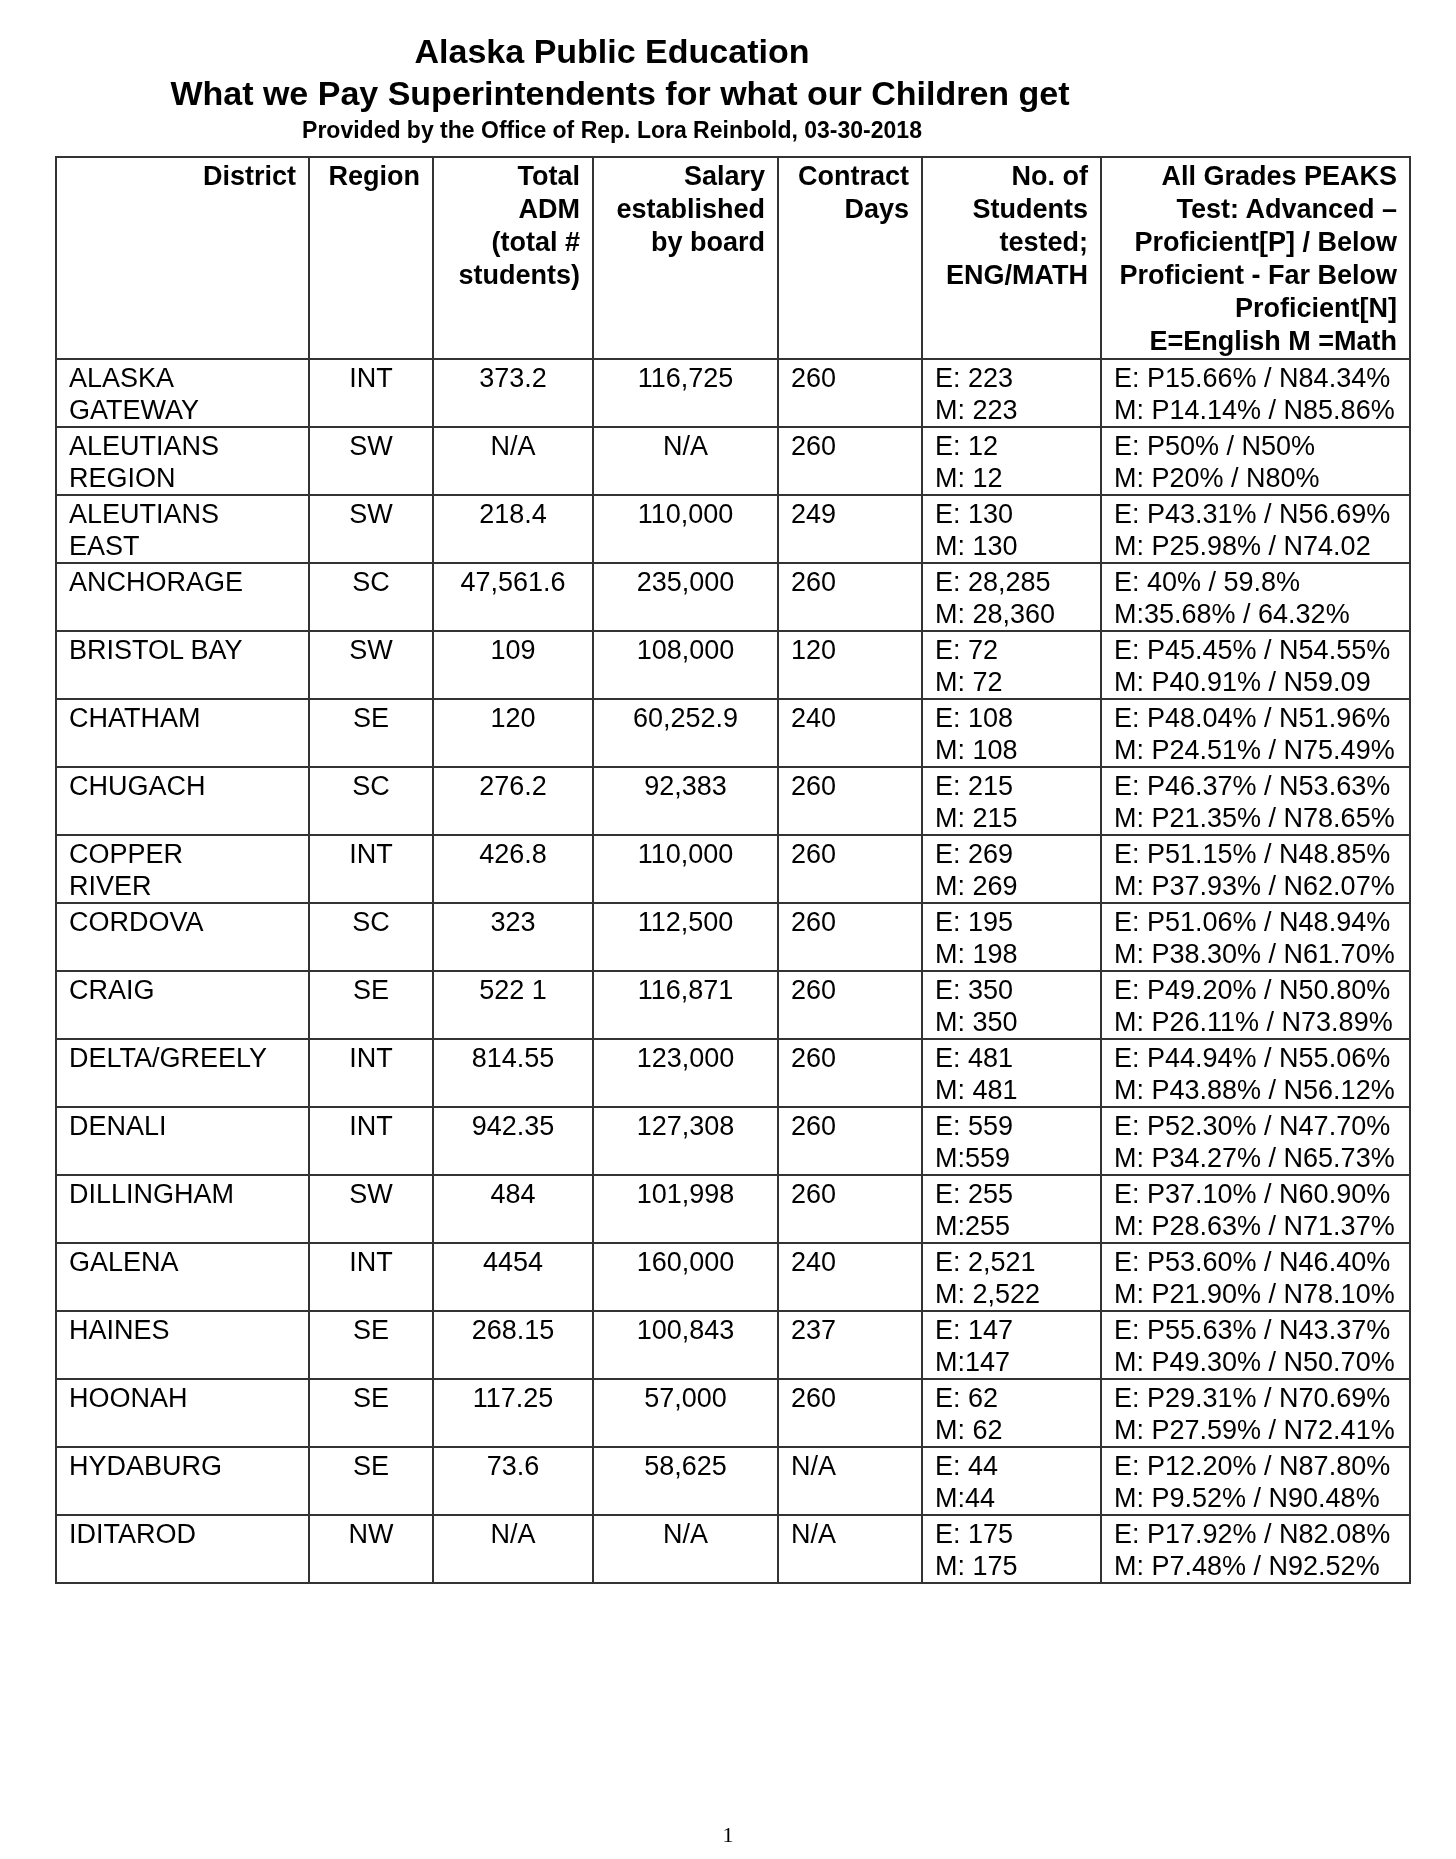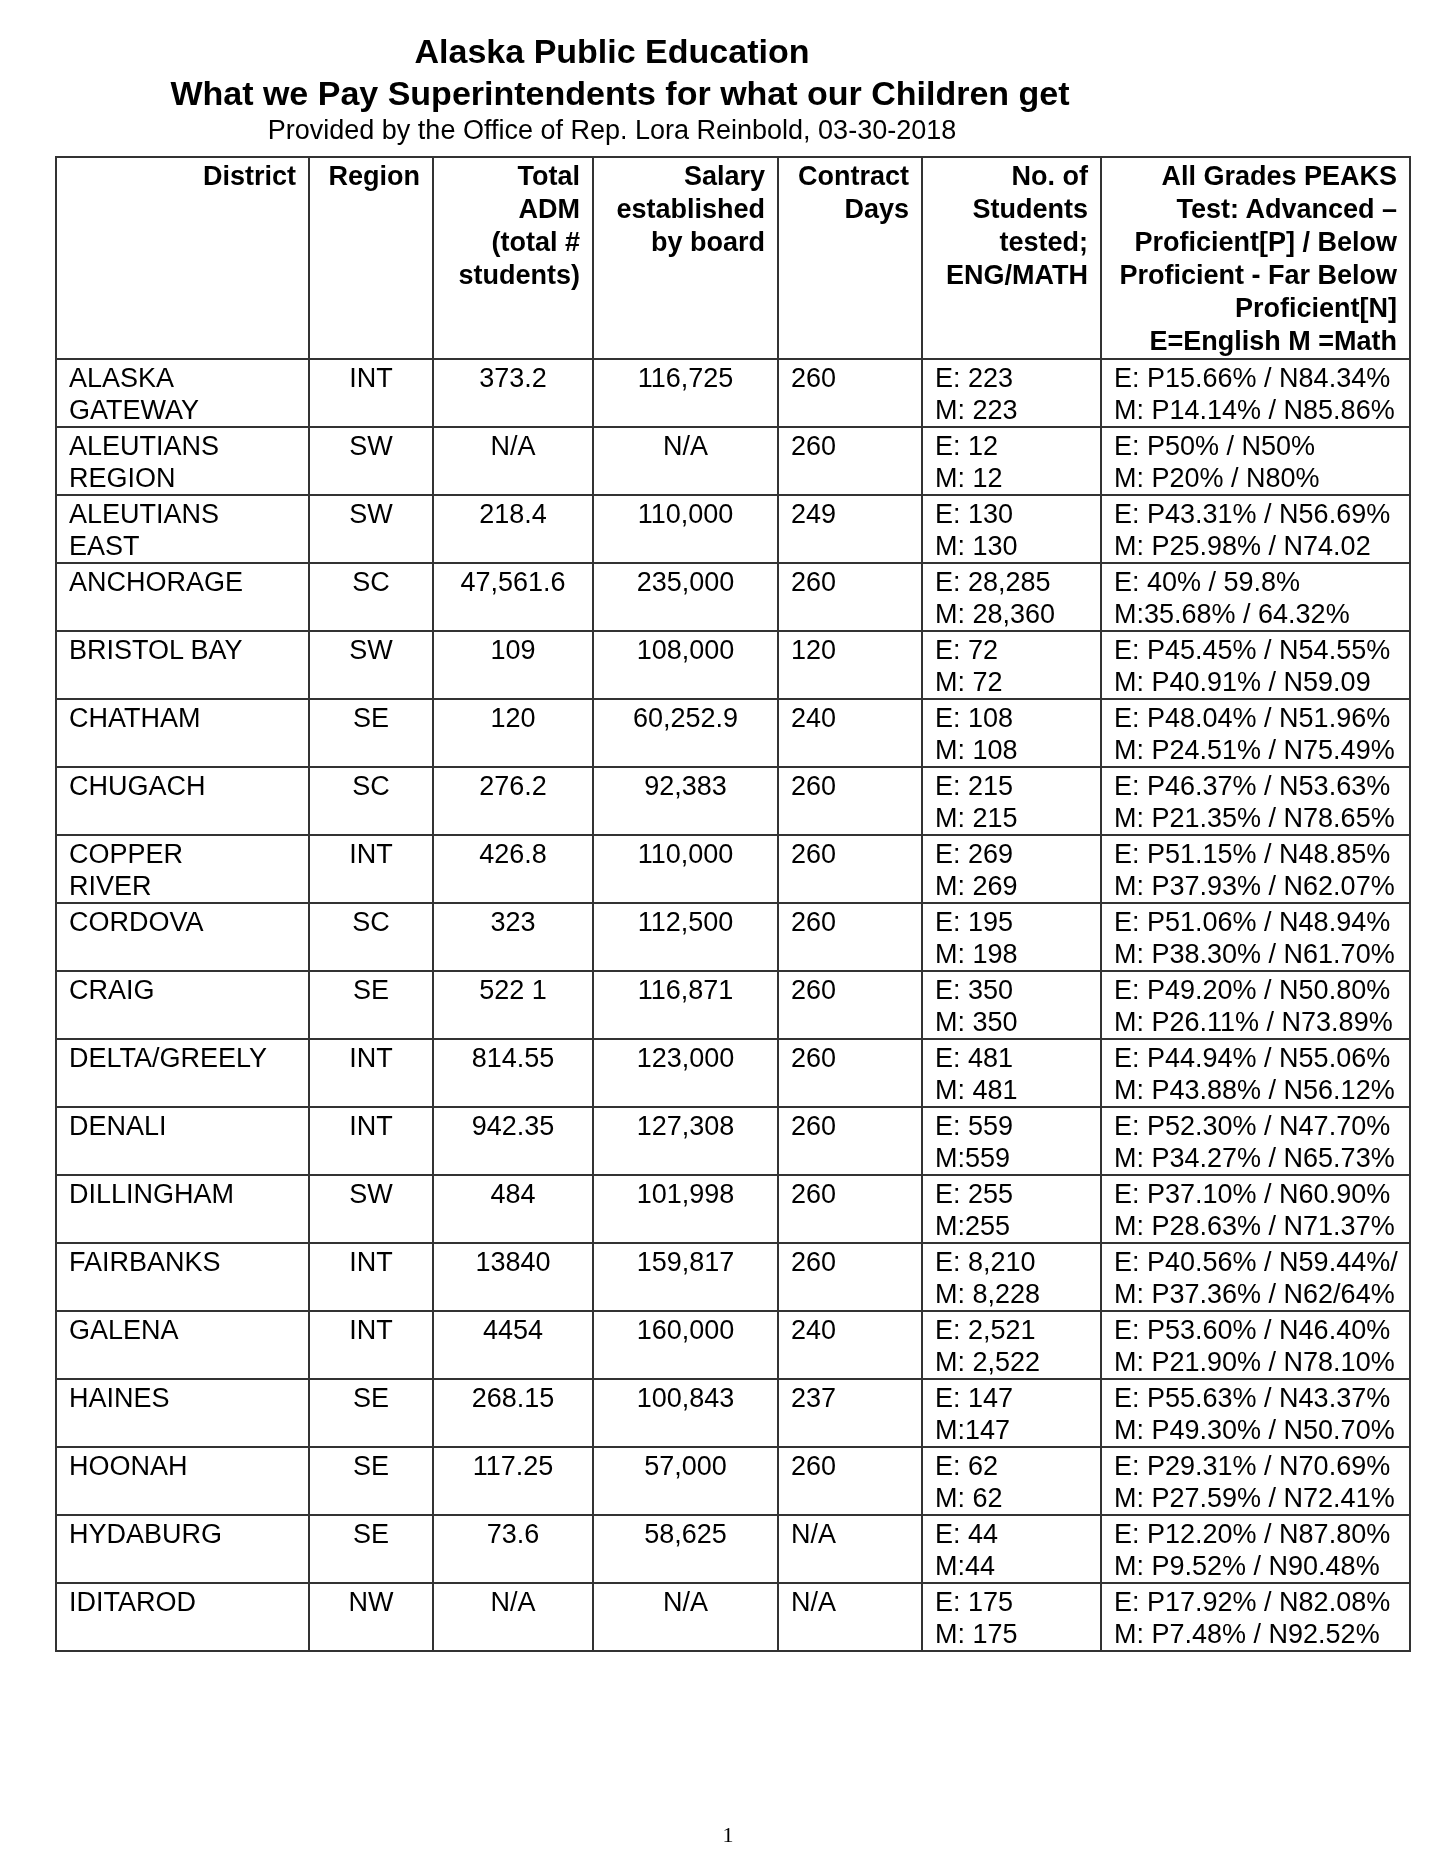--- a/index.html
+++ b/index.html
@@ -23,22 +23,22 @@
       height: 42px;
     }
     .title-2 {
       font-weight: bold;
       font-size: 34px;
       line-height: 42px;
       height: 42px;
       margin-left: 16px;
     }
     .subtitle {
-      font-weight: normal;
-      font-size: 27px;
+      font-weight: bold;
+      font-size: 23px;
       line-height: 32px;
       height: 32px;
     }
     table.data {
       position: absolute;
       left: 55px;
       top: 156px;
       width: 1354px;
       border-collapse: collapse;
       table-layout: fixed;
@@ -352,37 +352,20 @@
           <span class="line">E: 255</span>
           <span class="line">M:255</span>
         </td>
         <td class="peaks">
           <span class="line">E: P37.10% / N60.90%</span>
           <span class="line">M: P28.63% / N71.37%</span>
         </td>
       </tr>
       <tr>
         <td>
-          <div>FAIRBANKS</div>
-        </td>
-        <td class="center">INT</td>
-        <td class="right">13840</td>
-        <td class="right">159,817</td>
-        <td>260</td>
-        <td class="tested">
-          <span class="line">E: 8,210</span>
-          <span class="line">M: 8,228</span>
-        </td>
-        <td class="peaks">
-          <span class="line">E: P40.56% / N59.44%/</span>
-          <span class="line">M: P37.36% / N62/64%</span>
-        </td>
-      </tr>
-      <tr>
-        <td>
           <div>GALENA</div>
         </td>
         <td class="center">INT</td>
         <td class="right">4454</td>
         <td class="right">160,000</td>
         <td>240</td>
         <td class="tested">
           <span class="line">E: 2,521</span>
           <span class="line">M: 2,522</span>
         </td>

